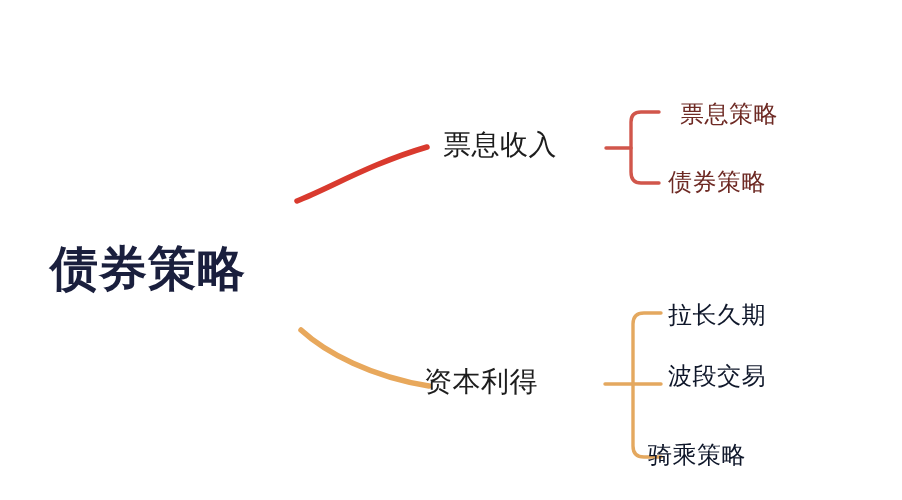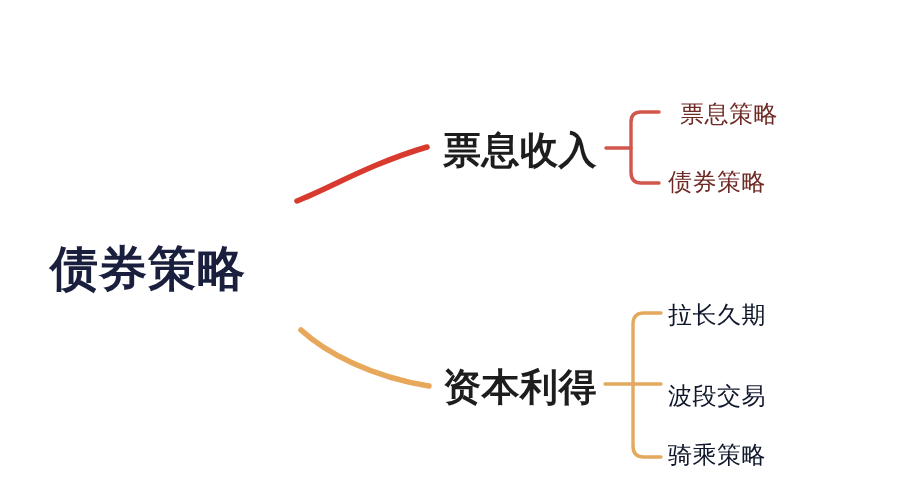--- a/index.html
+++ b/index.html
@@ -30,49 +30,49 @@
   }
   .root-node {
     left: 50px;
     top: 244px;
     font-size: 48px;
     font-weight: bold;
     color: #1a1f3d;
     letter-spacing: 1px;
   }
   .branch-node {
-    font-size: 38px;
-    font-weight: bold;
+    font-size: 28px;
+    font-weight: normal;
     color: #1d1d1d;
     letter-spacing: 0.5px;
   }
   .branch-coupon {
     left: 443px;
     top: 131px;
   }
   .branch-capital {
-    left: 443px;
+    left: 424px;
     top: 368px;
   }
   .leaf-node {
     font-size: 24px;
     font-weight: normal;
     letter-spacing: 0.5px;
   }
   .leaf-red {
     color: #6e2a24;
   }
   .leaf-orange {
     color: #0f172a;
   }
   .leaf-1 { left: 668px; top: 102px; margin-left: 12px; }
   .leaf-2 { left: 668px; top: 170px; }
   .leaf-3 { left: 668px; top: 303px; }
-  .leaf-4 { left: 668px; top: 384px; }
-  .leaf-5 { left: 668px; top: 443px; font-family: Liberation Serif, serif; }
+  .leaf-4 { left: 668px; top: 364px; }
+  .leaf-5 { left: 648px; top: 443px; font-family: Liberation Serif, serif; }
 </style>
 </head>
 <body>
 
 <div id="canvas">
 
   <svg id="wires" viewBox="0 0 902 500" xmlns="http://www.w3.org/2000/svg">
 
     <path d="M 297 201 C 330 188 372 163 427 147" fill="none" stroke="#d93a2e" stroke-width="5.5" stroke-linecap="round"></path>
 

